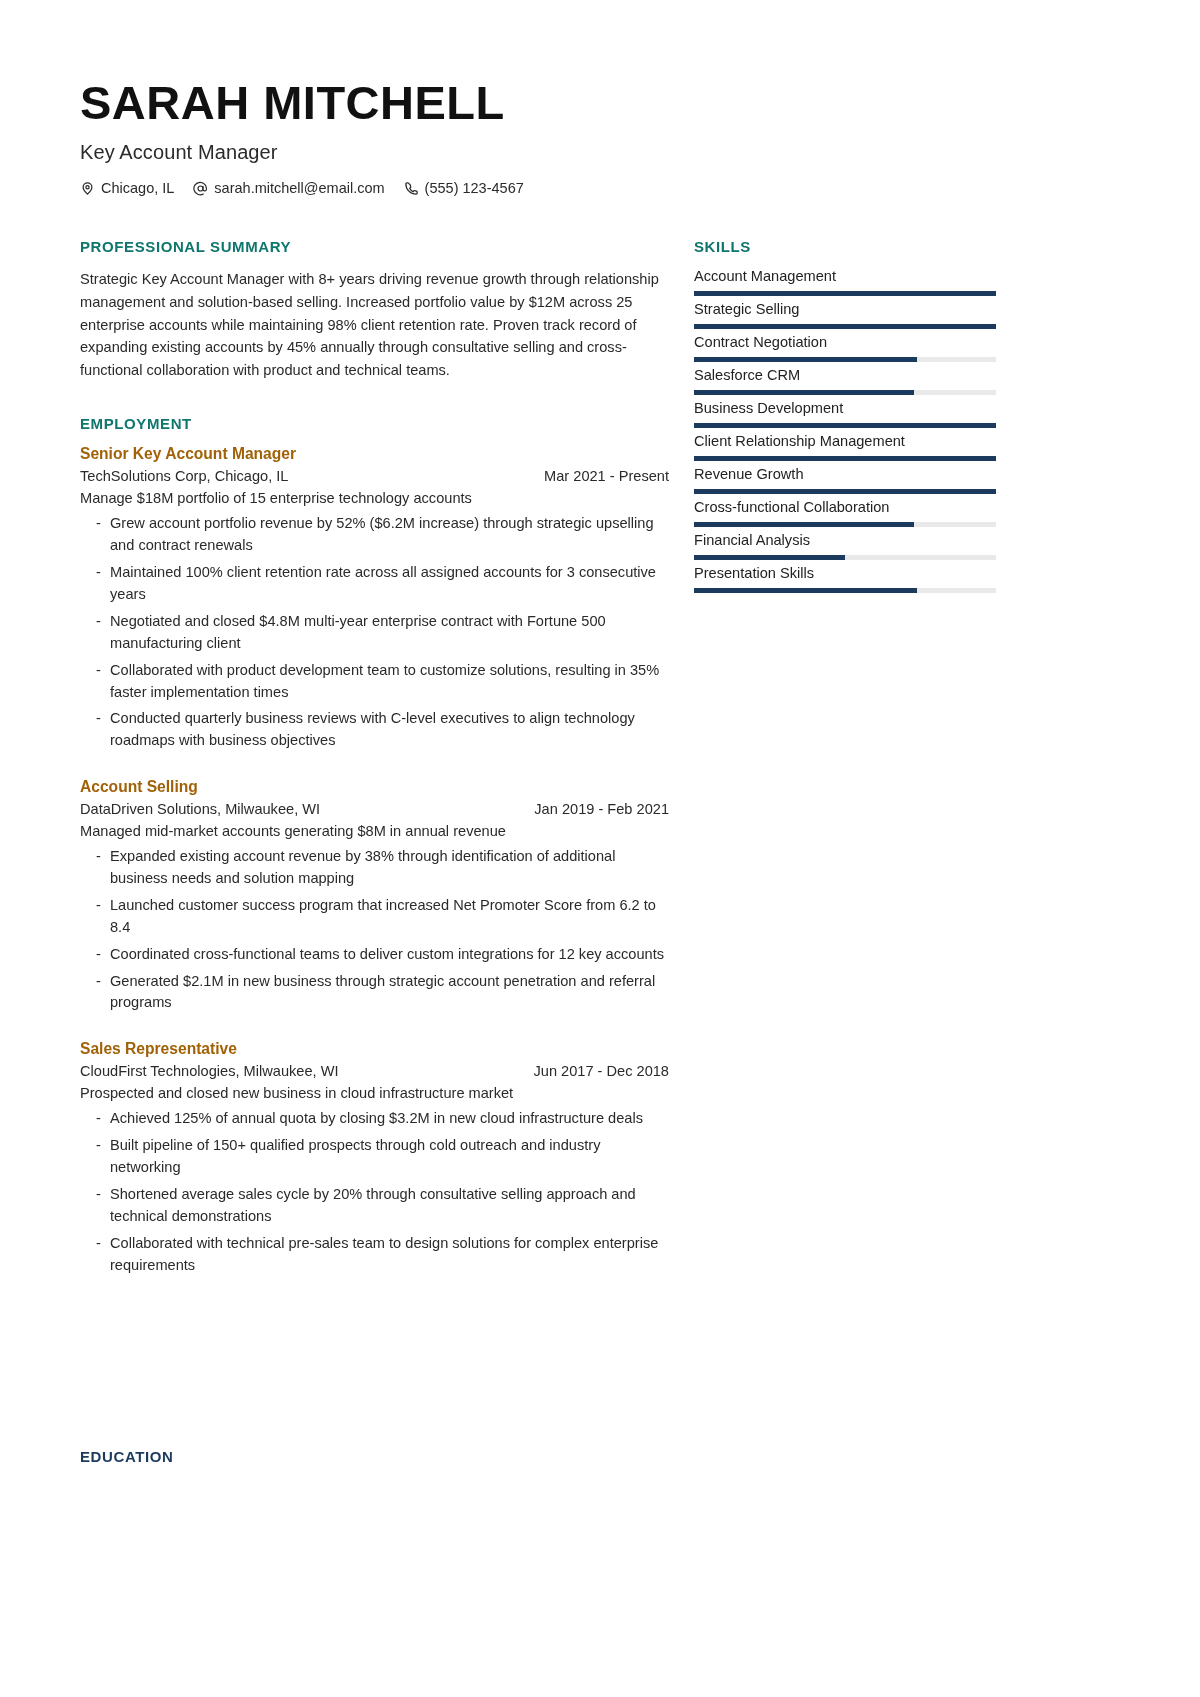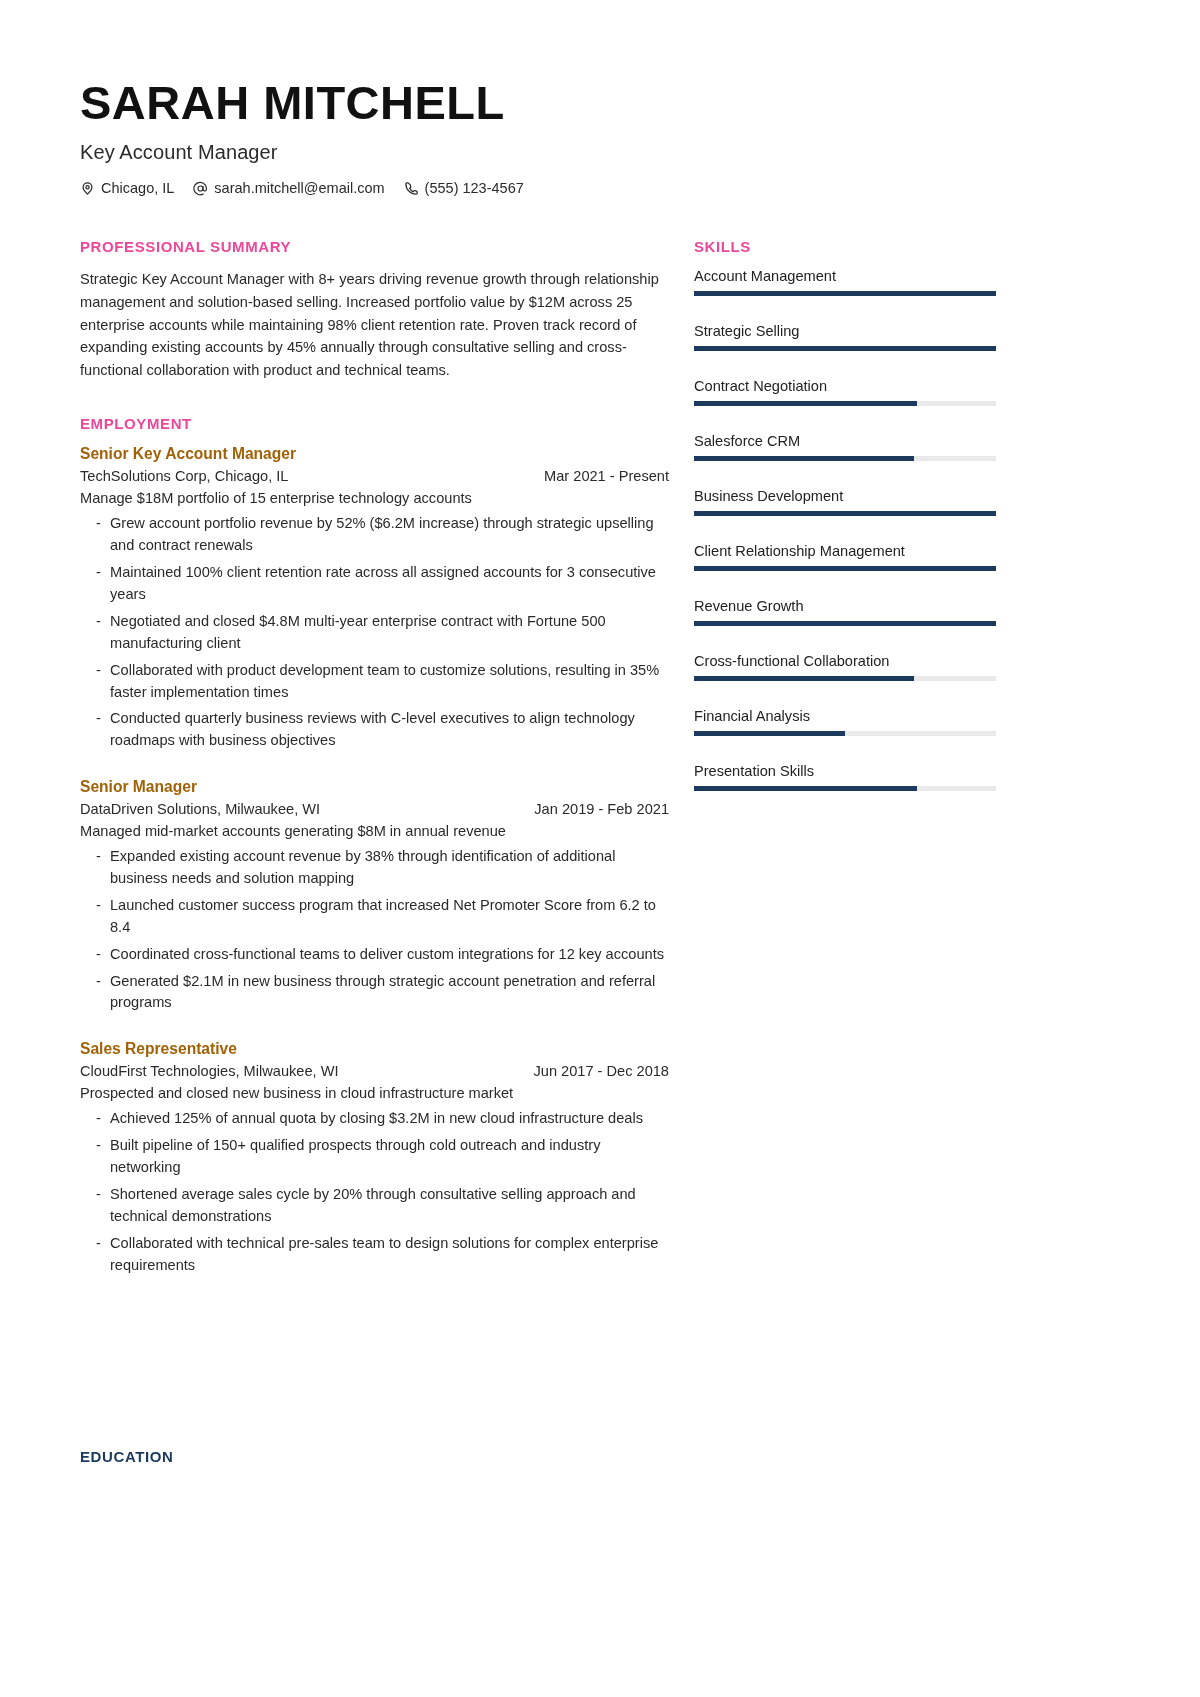--- a/index.html
+++ b/index.html
@@ -26,21 +26,21 @@
   .contact-item { display:flex; align-items:center; gap:6px; margin-right:10px;text-align:right; }
   .contact-item svg { display:block; }
 
   
   .columns { display:flex; align-items:flex-start; padding:42px 0 0 0; }
   .col-main { width:620px; margin-left:80px; }
   .col-side { width:305px; margin-left:25px; }
 
   
   .sec-head {
-    font-size:15px; font-weight:bold; color:#ec4899;
+    font-size:15px; font-weight:bold; color:#0f766e;
     letter-spacing:0.6px; margin:0 0 13px 0; text-transform:uppercase;
   }
   .sec-block { margin-bottom:34px; }
 
   .summary {
     font-size:14.6px; line-height:1.55; color:#2a2a2a; margin:0;
   }
 
   
   .job { margin-bottom:26px; }
@@ -54,21 +54,21 @@
   .bullets { list-style:none; margin:0; padding:0; }
   .bullets li {
     position:relative; font-size:14.6px; line-height:1.5; color:#2a2a2a;
     padding-left:30px; margin-bottom:5px;
   }
   .bullets li:before {
     content:"-"; position:absolute; left:16px; top:0; color:#2a2a2a;
   }
 
   
-  .skill { margin-bottom:27px; }
+  .skill { margin-bottom:5px; }
   .skill-name { font-size:14.6px; color:#222; margin:0 0 7px 0; }
   .skill-track {
     position:relative; width:302px; height:5px; background:#e9e9e9; border-radius:0;
   }
   .skill-fill { position:absolute; left:0; top:0; height:5px; background:#1b3a5e; }
 
   
   .edu-head {
     position:absolute; left:80px; top:1448px;
     font-size:15px; font-weight:bold; color:#1b3a5e; letter-spacing:0.6px;
@@ -137,21 +137,21 @@
               <div class="job-desc">Manage $18M portfolio of 15 enterprise technology accounts</div>
               <ul class="bullets">
                 <li>Grew account portfolio revenue by 52% ($6.2M increase) through strategic upselling and contract renewals</li>
                 <li>Maintained 100% client retention rate across all assigned accounts for 3 consecutive years</li>
                 <li>Negotiated and closed $4.8M multi-year enterprise contract with Fortune 500 manufacturing client</li>
                 <li>Collaborated with product development team to customize solutions, resulting in 35% faster implementation times</li>
                 <li>Conducted quarterly business reviews with C-level executives to align technology roadmaps with business objectives</li>
               </ul>
             </div>
             <div class="job">
-              <div class="job-title">Senior Manager</div>
+              <div class="job-title">Account Selling</div>
               <div class="job-meta">
                 <span class="job-company">DataDriven Solutions, Milwaukee, WI</span>
                 <span class="job-dates">Jan 2019 - Feb 2021</span>
               </div>
               <div class="job-desc">Managed mid-market accounts generating $8M in annual revenue</div>
               <ul class="bullets">
                 <li>Expanded existing account revenue by 38% through identification of additional business needs and solution mapping</li>
                 <li>Launched customer success program that increased Net Promoter Score from 6.2 to 8.4</li>
                 <li>Coordinated cross-functional teams to deliver custom integrations for 12 key accounts</li>
                 <li>Generated $2.1M in new business through strategic account penetration and referral programs</li>

